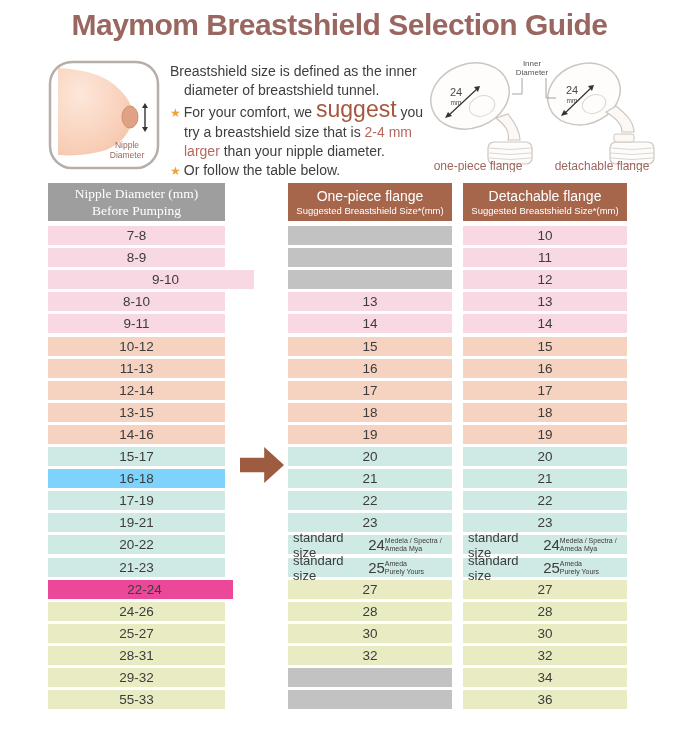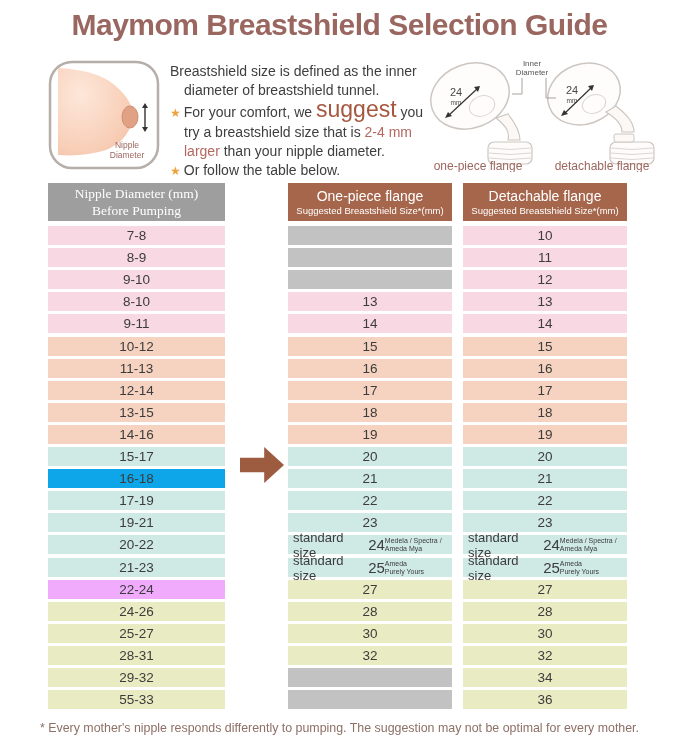--- a/index.html
+++ b/index.html
@@ -121,21 +121,21 @@
     <span class="l2">Suggested Breastshield Size*(mm)</span>
   </div>
 
   <div id="rows-host">
       <div class="cell c1" style="top: 226px; background: rgb(248, 216, 226);">7-8</div>
       <div class="cell c2" style="top: 226px; background: rgb(194, 194, 194);"></div>
       <div class="cell c3" style="top: 226px; background: rgb(248, 216, 226);">10</div>
       <div class="cell c1" style="top: 248px; background: rgb(248, 216, 226);">8-9</div>
       <div class="cell c2" style="top: 248px; background: rgb(194, 194, 194);"></div>
       <div class="cell c3" style="top: 248px; background: rgb(248, 216, 226); text-align: right;">11</div>
-      <div class="cell c1" style="top: 270px; background: rgb(248, 216, 226);">9-10</div>
+      <div class="cell c1" style="top: 270px; background: rgb(248, 216, 226); padding-left: 29px;">9-10</div>
       <div class="cell c2" style="top: 270px; background: rgb(194, 194, 194);"></div>
       <div class="cell c3" style="top: 270px; background: rgb(248, 216, 226);">12</div>
       <div class="cell c1" style="top: 292px; background: rgb(248, 216, 226);">8-10</div>
       <div class="cell c2" style="top: 292px; background: rgb(248, 216, 226);">13</div>
       <div class="cell c3" style="top: 292px; background: rgb(248, 216, 226);">13</div>
       <div class="cell c1" style="top: 314px; background: rgb(248, 216, 226);">9-11</div>
       <div class="cell c2" style="top: 314px; background: rgb(248, 216, 226);">14</div>
       <div class="cell c3" style="top: 314px; background: rgb(248, 216, 226);">14</div>
       <div class="cell c1" style="top: 337px; background: rgb(246, 211, 192);">10-12</div>
       <div class="cell c2" style="top: 337px; background: rgb(246, 211, 192);">15</div>
@@ -148,21 +148,21 @@
       <div class="cell c3" style="top: 381px; background: rgb(246, 211, 192);">17</div>
       <div class="cell c1" style="top: 403px; background: rgb(246, 211, 192);">13-15</div>
       <div class="cell c2" style="top: 403px; background: rgb(246, 211, 192);">18</div>
       <div class="cell c3" style="top: 403px; background: rgb(246, 211, 192);">18</div>
       <div class="cell c1" style="top: 425px; background: rgb(246, 211, 192);">14-16</div>
       <div class="cell c2" style="top: 425px; background: rgb(246, 211, 192);">19</div>
       <div class="cell c3" style="top: 425px; background: rgb(246, 211, 192);">19</div>
       <div class="cell c1" style="top: 447px; background: rgb(207, 233, 228);">15-17</div>
       <div class="cell c2" style="top: 447px; background: rgb(207, 233, 228);">20</div>
       <div class="cell c3" style="top: 447px; background: rgb(207, 233, 228);">20</div>
-      <div class="cell c1" style="top: 469px; background: #0ea5e9; text-align: center;">16-18</div>
+      <div class="cell c1" style="top: 469px; background: #7dd3fc; text-align: center;">16-18</div>
       <div class="cell c2" style="top: 469px; background: rgb(207, 233, 228);">21</div>
       <div class="cell c3" style="top: 469px; background: rgb(207, 233, 228);">21</div>
       <div class="cell c1" style="top: 491px; background: rgb(207, 233, 228);">17-19</div>
       <div class="cell c2" style="top: 491px; background: rgb(207, 233, 228);">22</div>
       <div class="cell c3" style="top: 491px; background: rgb(207, 233, 228);">22</div>
       <div class="cell c1" style="top: 513px; background: rgb(207, 233, 228);">19-21</div>
       <div class="cell c2" style="top: 513px; background: rgb(207, 233, 228);">23</div>
       <div class="cell c3" style="top: 513px; background: rgb(207, 233, 228);">23</div>
       <div class="cell c1" style="top: 535px; background: rgb(207, 233, 228);">20-22</div>
       <div class="cell c2 std" style="top: 535px; background: rgb(207, 233, 228);">
@@ -191,21 +191,21 @@
         </span>
       </div>
       <div class="cell c3 std" style="top: 558px; background: rgb(207, 233, 228);">
         <span class="std-label">standard size</span>
         <span class="std-size">25</span>
         <span class="std-note">
           <span>Ameda</span>
           <span>Purely Yours</span>
         </span>
       </div>
-      <div class="cell c1" style="top: 580px; background: #f0abfc;">22-24</div>
+      <div class="cell c1" style="top: 580px; background: #ec4899; padding-left: 8px;">22-24</div>
       <div class="cell c2" style="top: 580px; background: rgb(233, 236, 194);">27</div>
       <div class="cell c3" style="top: 580px; background: rgb(233, 236, 194);">27</div>
       <div class="cell c1" style="top: 602px; background: rgb(233, 236, 194);">24-26</div>
       <div class="cell c2" style="top: 602px; background: rgb(233, 236, 194);">28</div>
       <div class="cell c3" style="top: 602px; background: rgb(233, 236, 194);">28</div>
       <div class="cell c1" style="top: 624px; background: rgb(233, 236, 194);">25-27</div>
       <div class="cell c2" style="top: 624px; background: rgb(233, 236, 194);">30</div>
       <div class="cell c3" style="top: 624px; background: rgb(233, 236, 194);">30</div>
       <div class="cell c1" style="top: 646px; background: rgb(233, 236, 194);">28-31</div>
       <div class="cell c2" style="top: 646px; background: rgb(233, 236, 194);">32</div>
@@ -213,14 +213,13 @@
       <div class="cell c1" style="top: 668px; background: rgb(233, 236, 194);">29-32</div>
       <div class="cell c2" style="top: 668px; background: rgb(194, 194, 194);"></div>
       <div class="cell c3" style="top: 668px; background: rgb(233, 236, 194);">34</div>
       <div class="cell c1" style="top: 690px; background: rgb(233, 236, 194);">55-33</div>
       <div class="cell c2" style="top: 690px; background: rgb(194, 194, 194);"></div>
       <div class="cell c3" style="top: 690px; background: rgb(233, 236, 194);">36</div>
     </div>
 
   <div class="arrow"></div>
 
-  <div class="footnote">* Every mother's nipple responds differently to pumping. The suggestion may not be optimal for every mother.</div>
 </div>
 
 </body></html>

